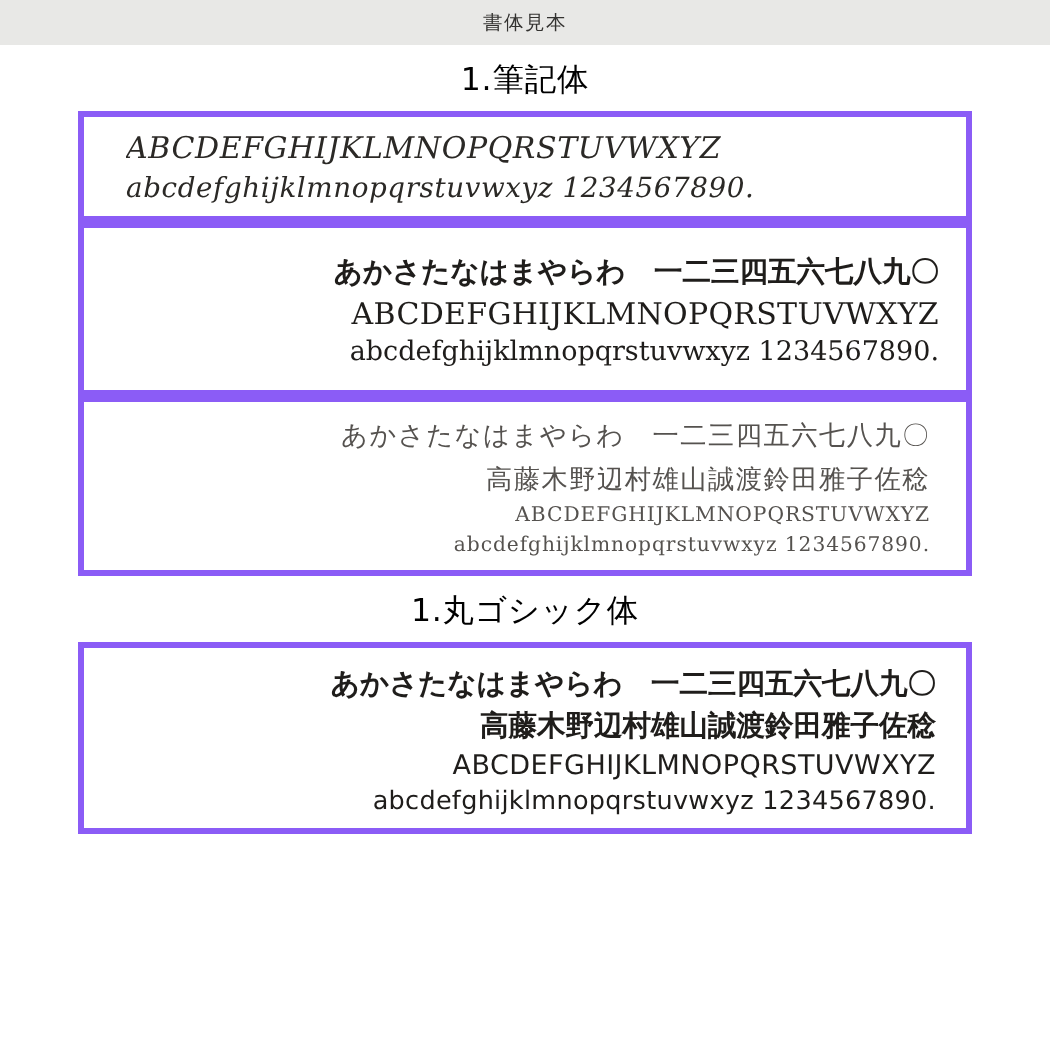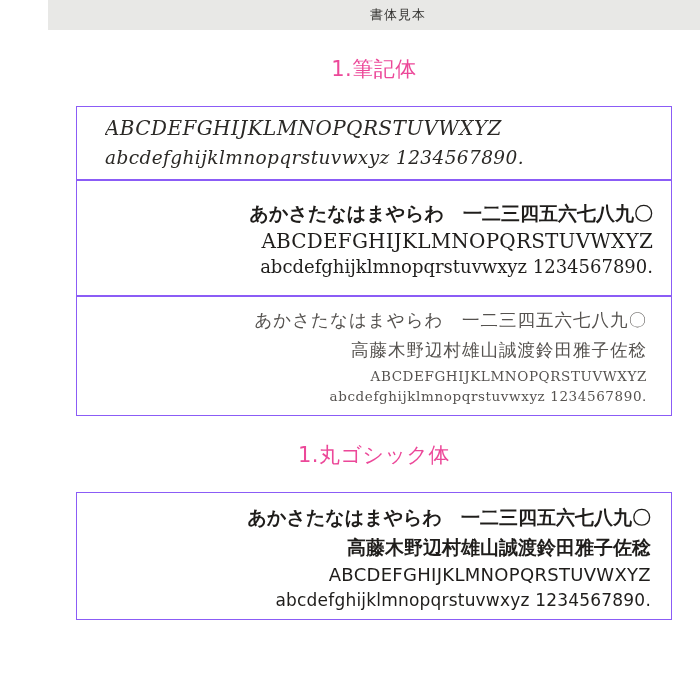--- a/index.html
+++ b/index.html
@@ -13,21 +13,20 @@
     font-family: "Liberation Sans", sans-serif;
     color: #231f20;
     overflow: hidden;
   }
 
   .page {
     width: 700px;
     height: 700px;
     position: relative;
     box-sizing: border-box;
-    padding-left: 48px;
   }
 
   
   .header {
     width: 700px;
     height: 30px;
     background: #e8e8e6;
     display: flex;
     align-items: center;
     justify-content: center;
@@ -40,29 +39,29 @@
   }
 
   
   .section {
     padding: 0 20px;
     box-sizing: border-box;
   }
   .section-title {
     text-align: center;
     font-size: 21px;
-    color: #ec4899;
+    color: #000000;
     font-family: "DejaVu Sans", sans-serif;
     font-weight: 400;
-    margin: 16px;
+    margin: 0;
     padding: 9px 0 7px 0;
     letter-spacing: 0.5px;
   }
   .sample-box {
-    border: 1px solid #8b5cf6;
+    border: 4px solid #8b5cf6;
     box-sizing: border-box;
     margin: 0 auto;
     width: 596px;
     background: #fff;
     display: flex;
     flex-direction: column;
     justify-content: center;
   }
 
   .line {

